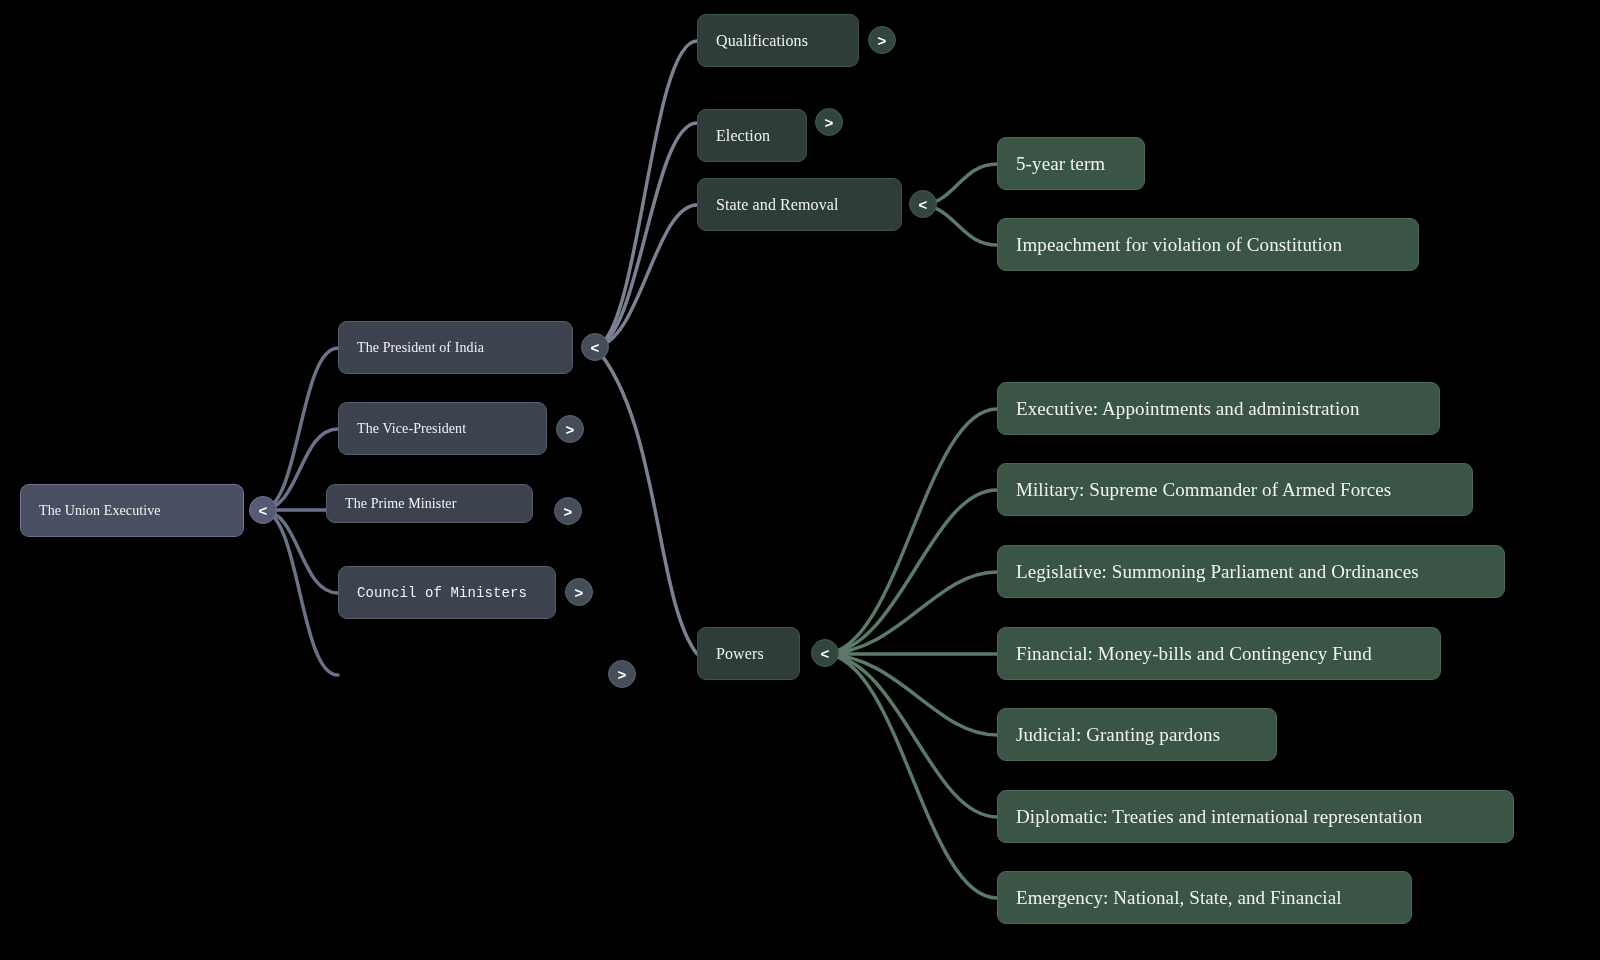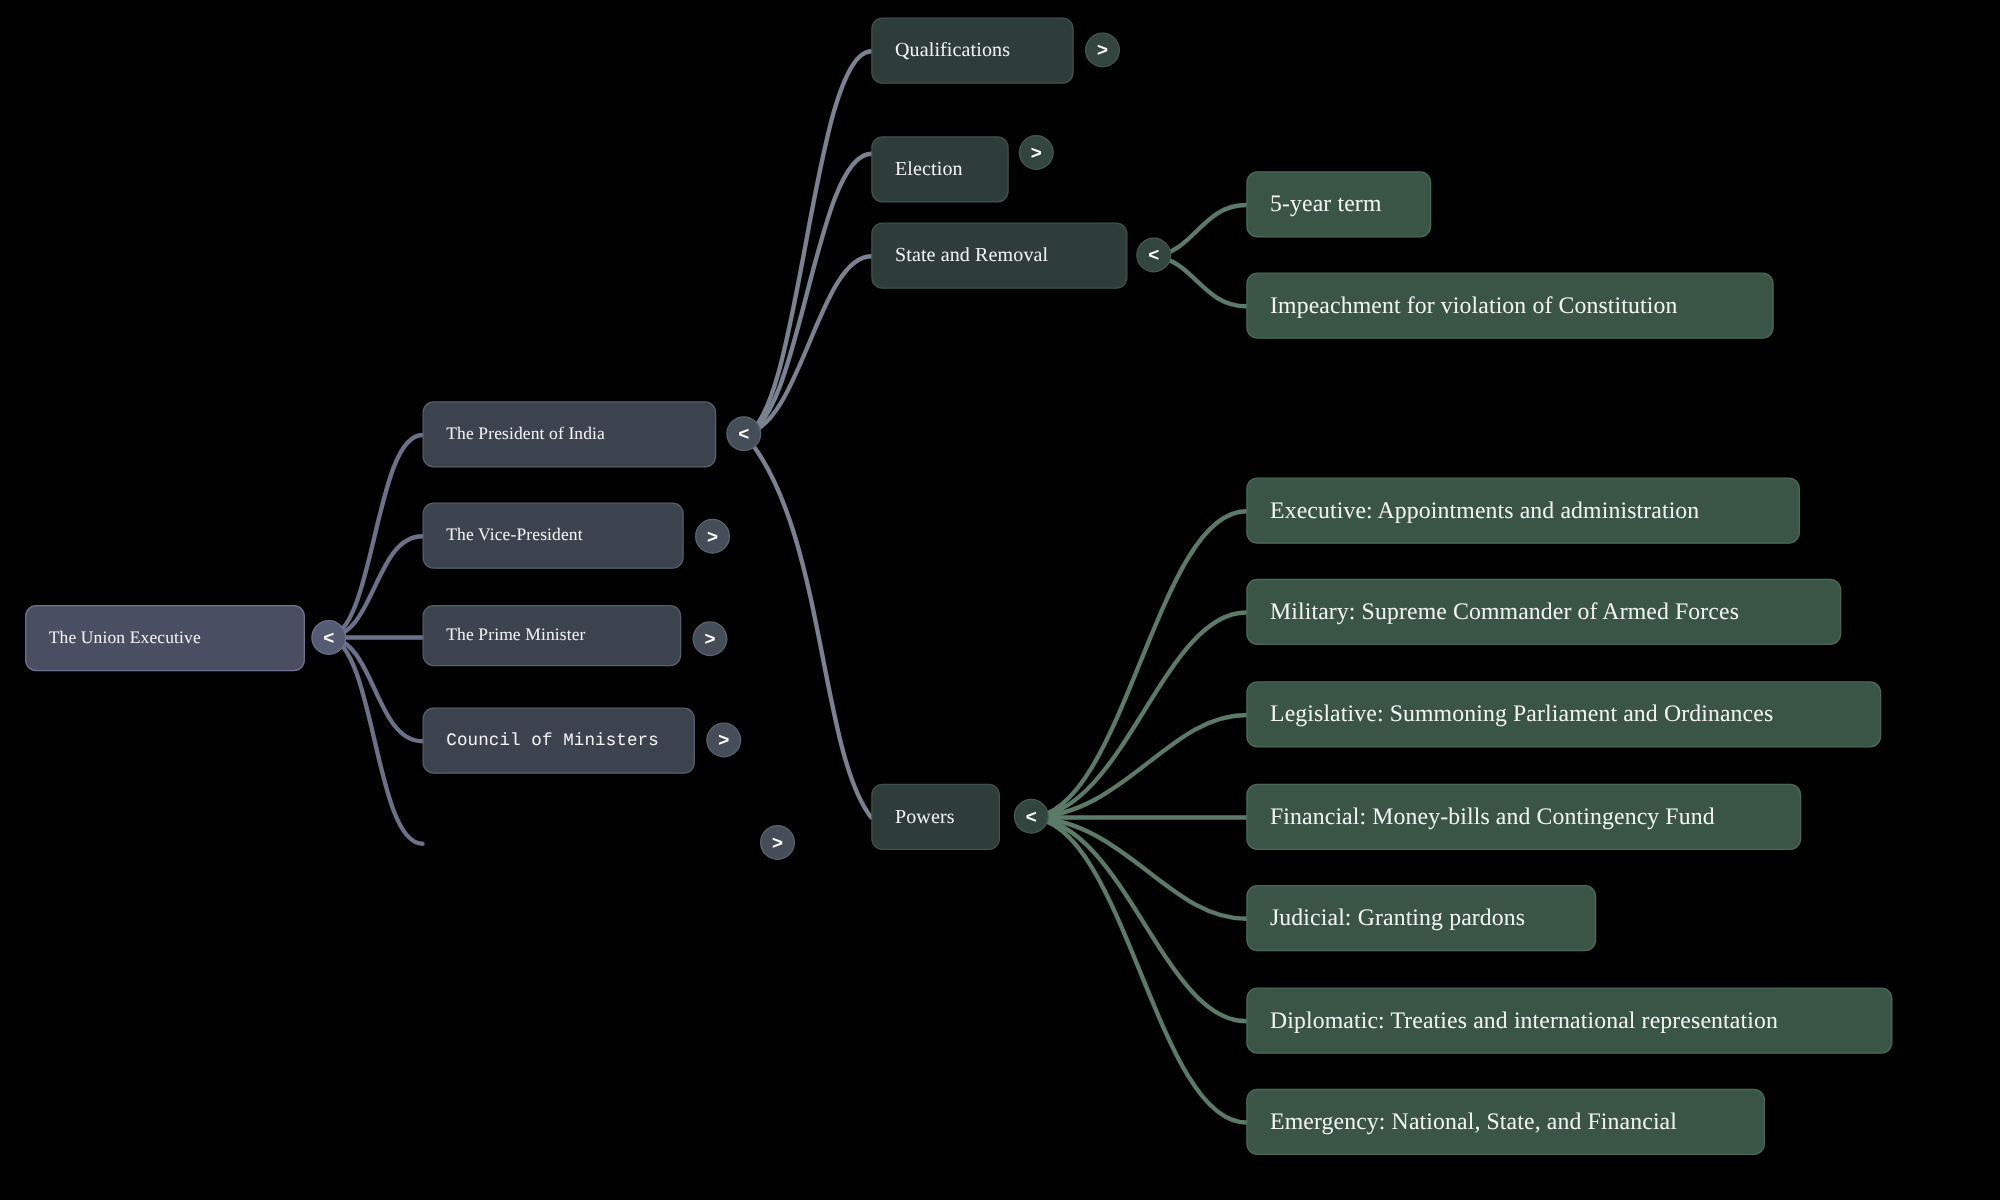--- a/index.html
+++ b/index.html
@@ -140,21 +140,21 @@
     <span>&lt;</span>
   </div>
 
   <div class="node lvl-2" style="left:338px; top:402px; width:209px; height:53px;">
     <span class="node-label">The Vice-President</span>
   </div>
   <div class="toggle toggle-slate" style="left:556px; top:415px;">
     <span>&gt;</span>
   </div>
 
-  <div class="node lvl-2" style="left:338px; top:484px; width:207px; height:49px;">
+  <div class="node lvl-2" style="left:326px; top:484px; width:207px; height:39px;">
     <span class="node-label">The Prime Minister</span>
   </div>
   <div class="toggle toggle-slate" style="left:554px; top:497px;">
     <span>&gt;</span>
   </div>
 
   <div class="node lvl-2" style="left:338px; top:566px; width:218px; height:53px;font-family:Liberation Mono, monospace;">
     <span class="node-label">Council of Ministers</span>
   </div>
   <div class="toggle toggle-slate" style="left:565px; top:578px;">

